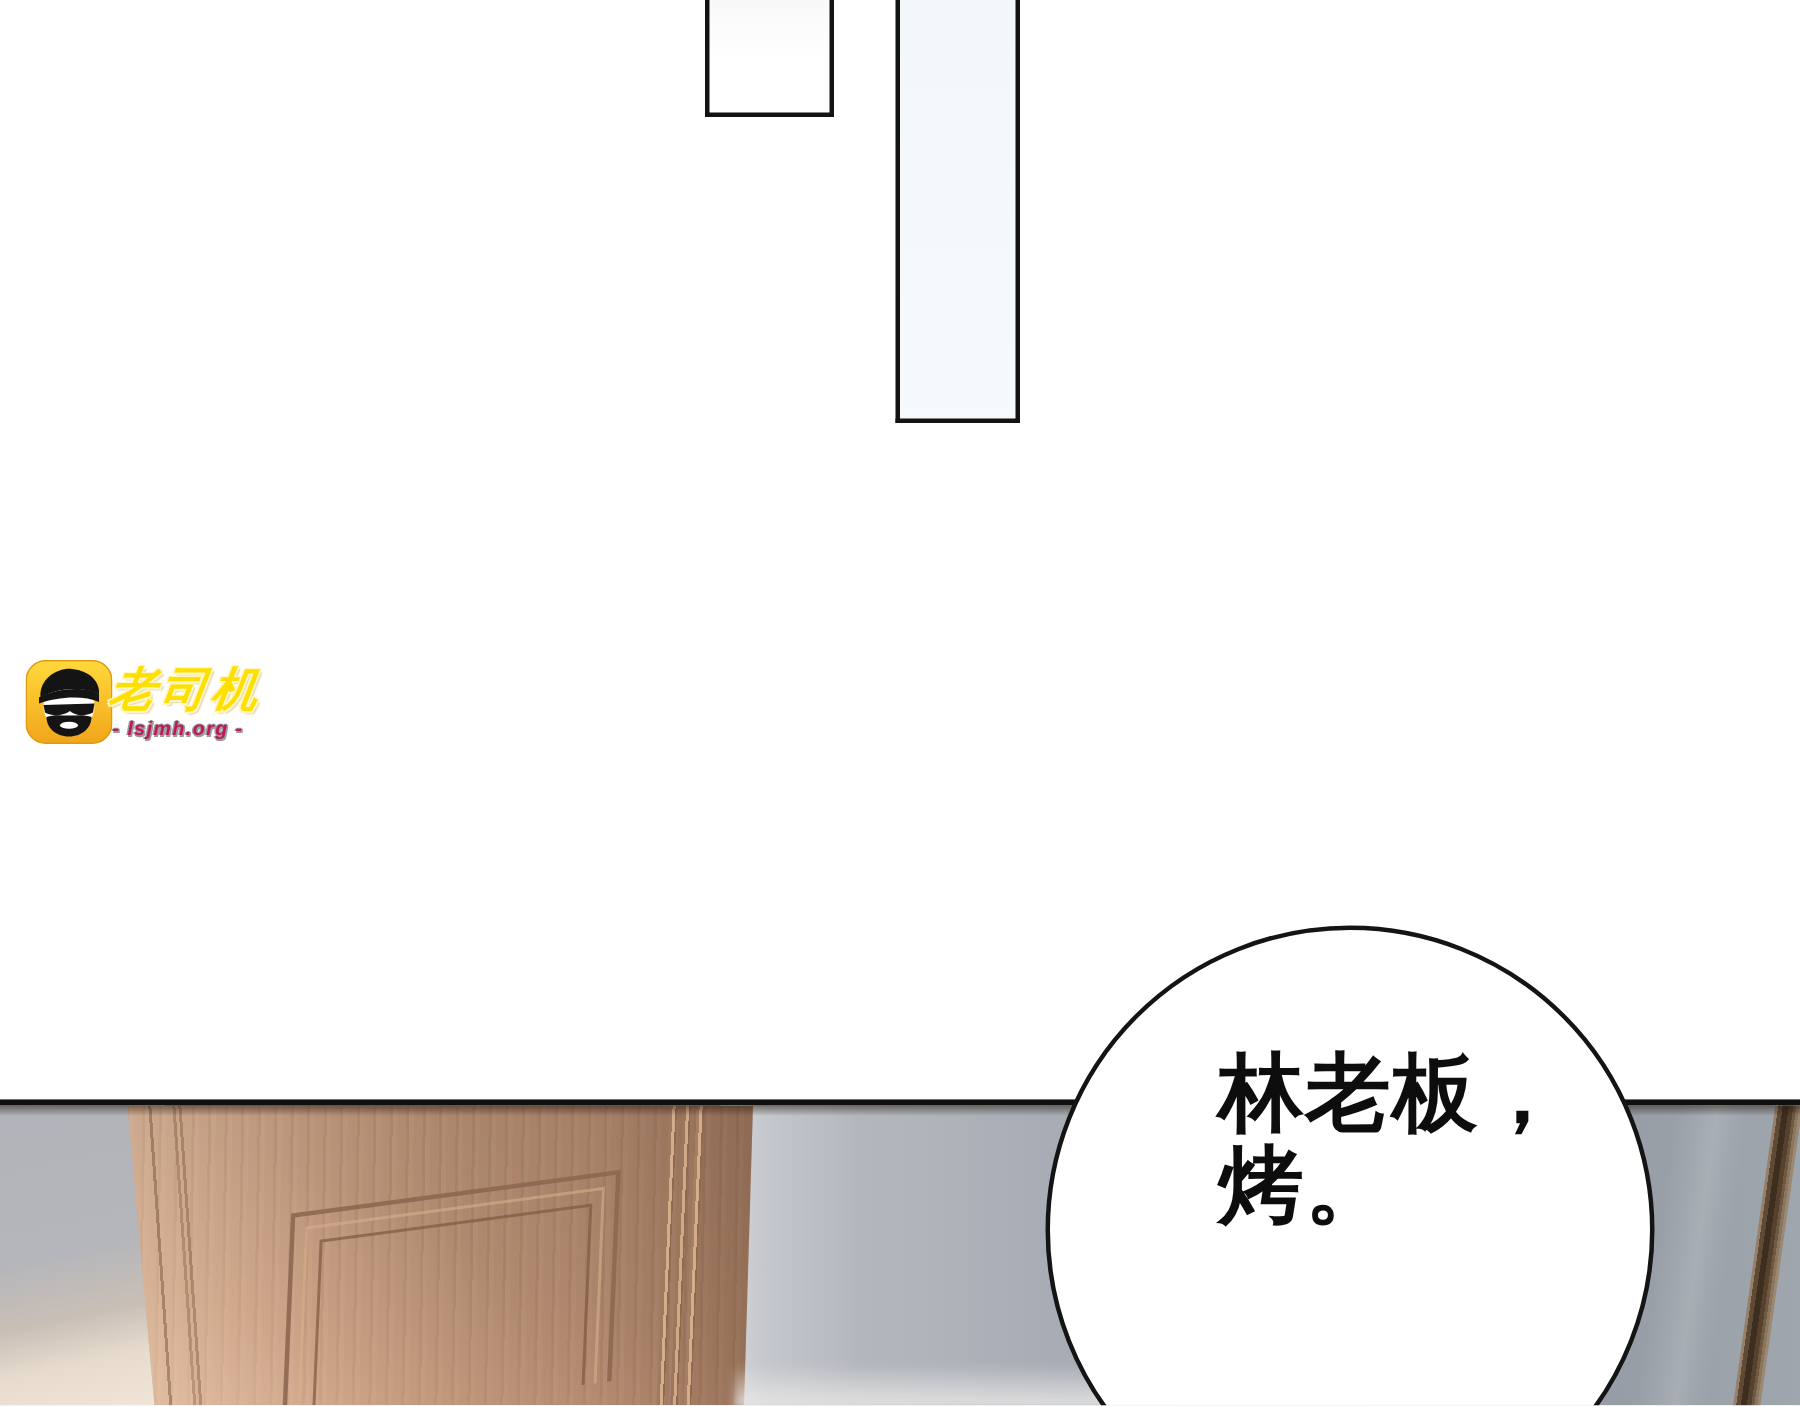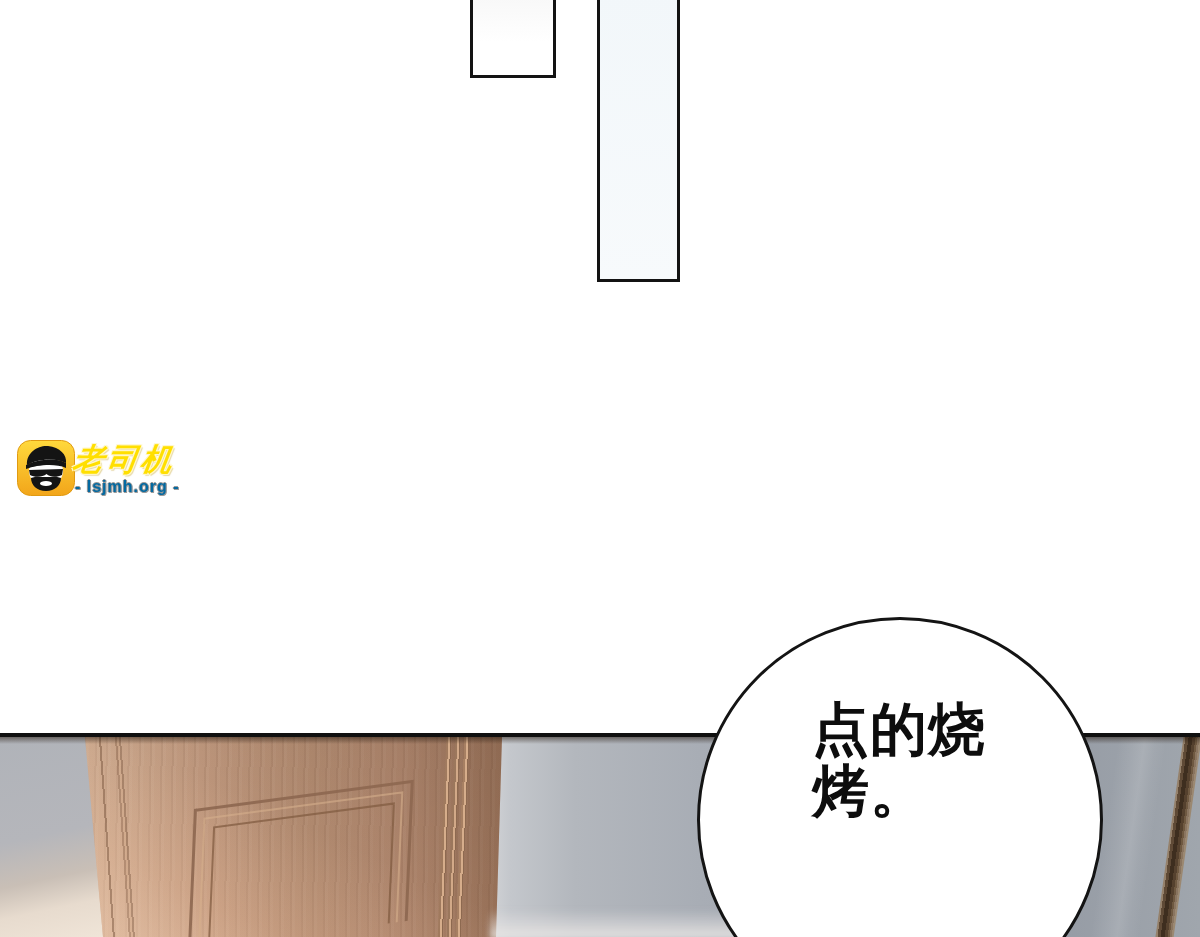--- a/index.html
+++ b/index.html
@@ -20,22 +20,22 @@
   #watermark { position:absolute; left:17px; top:437px; width:200px; height:62px; }
   #logo-icon { position:absolute; left:0; top:3px; width:58px; height:56px; }
   #brand-text {
     position:absolute; left:56px; top:2px; font-size:31px; font-weight:900;
     font-style:italic; letter-spacing:3px; color:#ffdf00; white-space:nowrap;
     transform:skewX(-8deg);
     text-shadow:-1px -1px 0 #fff6c8, 1px -1px 0 #fff6c8, -1px 1px 0 #fff6c8,
                  1px 1px 0 #fff6c8, 2px 2px 1px rgba(180,140,0,.35);
   }
   #site-text {
-    position:absolute; left:58px; top:41px; font-size:16px; font-weight:bold;
-    letter-spacing:1px; color:#0369a1; white-space:nowrap;
+    position:absolute; left:58px; top:41px; font-size:13px; font-weight:bold;
+    font-style:italic; letter-spacing:1px; color:#be185d; white-space:nowrap;
     text-shadow:-1px 0 0 #9a9a9a, 1px 0 0 #9a9a9a, 0 -1px 0 #9a9a9a,
                  0 1px 0 #9a9a9a, 1px 1px 0 #9a9a9a;
   }
 
   
   #panel {
     position:absolute; left:0; top:733px; width:1200px; height:204px;
     border-top:4px solid #101010; background:#a9aeb6; overflow:hidden;
   }
   .layer { position:absolute; }
@@ -151,18 +151,18 @@
       </div>
     </div>
     <div id="streaks" class="layer"></div>
     <div id="beam" class="layer"></div>
     <div id="floor-glow" class="layer"></div>
     <div id="panel-shade" class="layer"></div>
   </div>
 
   <div id="bubble">
     <div id="bubble-text">
-      <div>点的烧</div>
+      <div>林老板，</div>
       <div>烤。</div>
     </div>
   </div>
 
 </div>
 
 </body></html>

